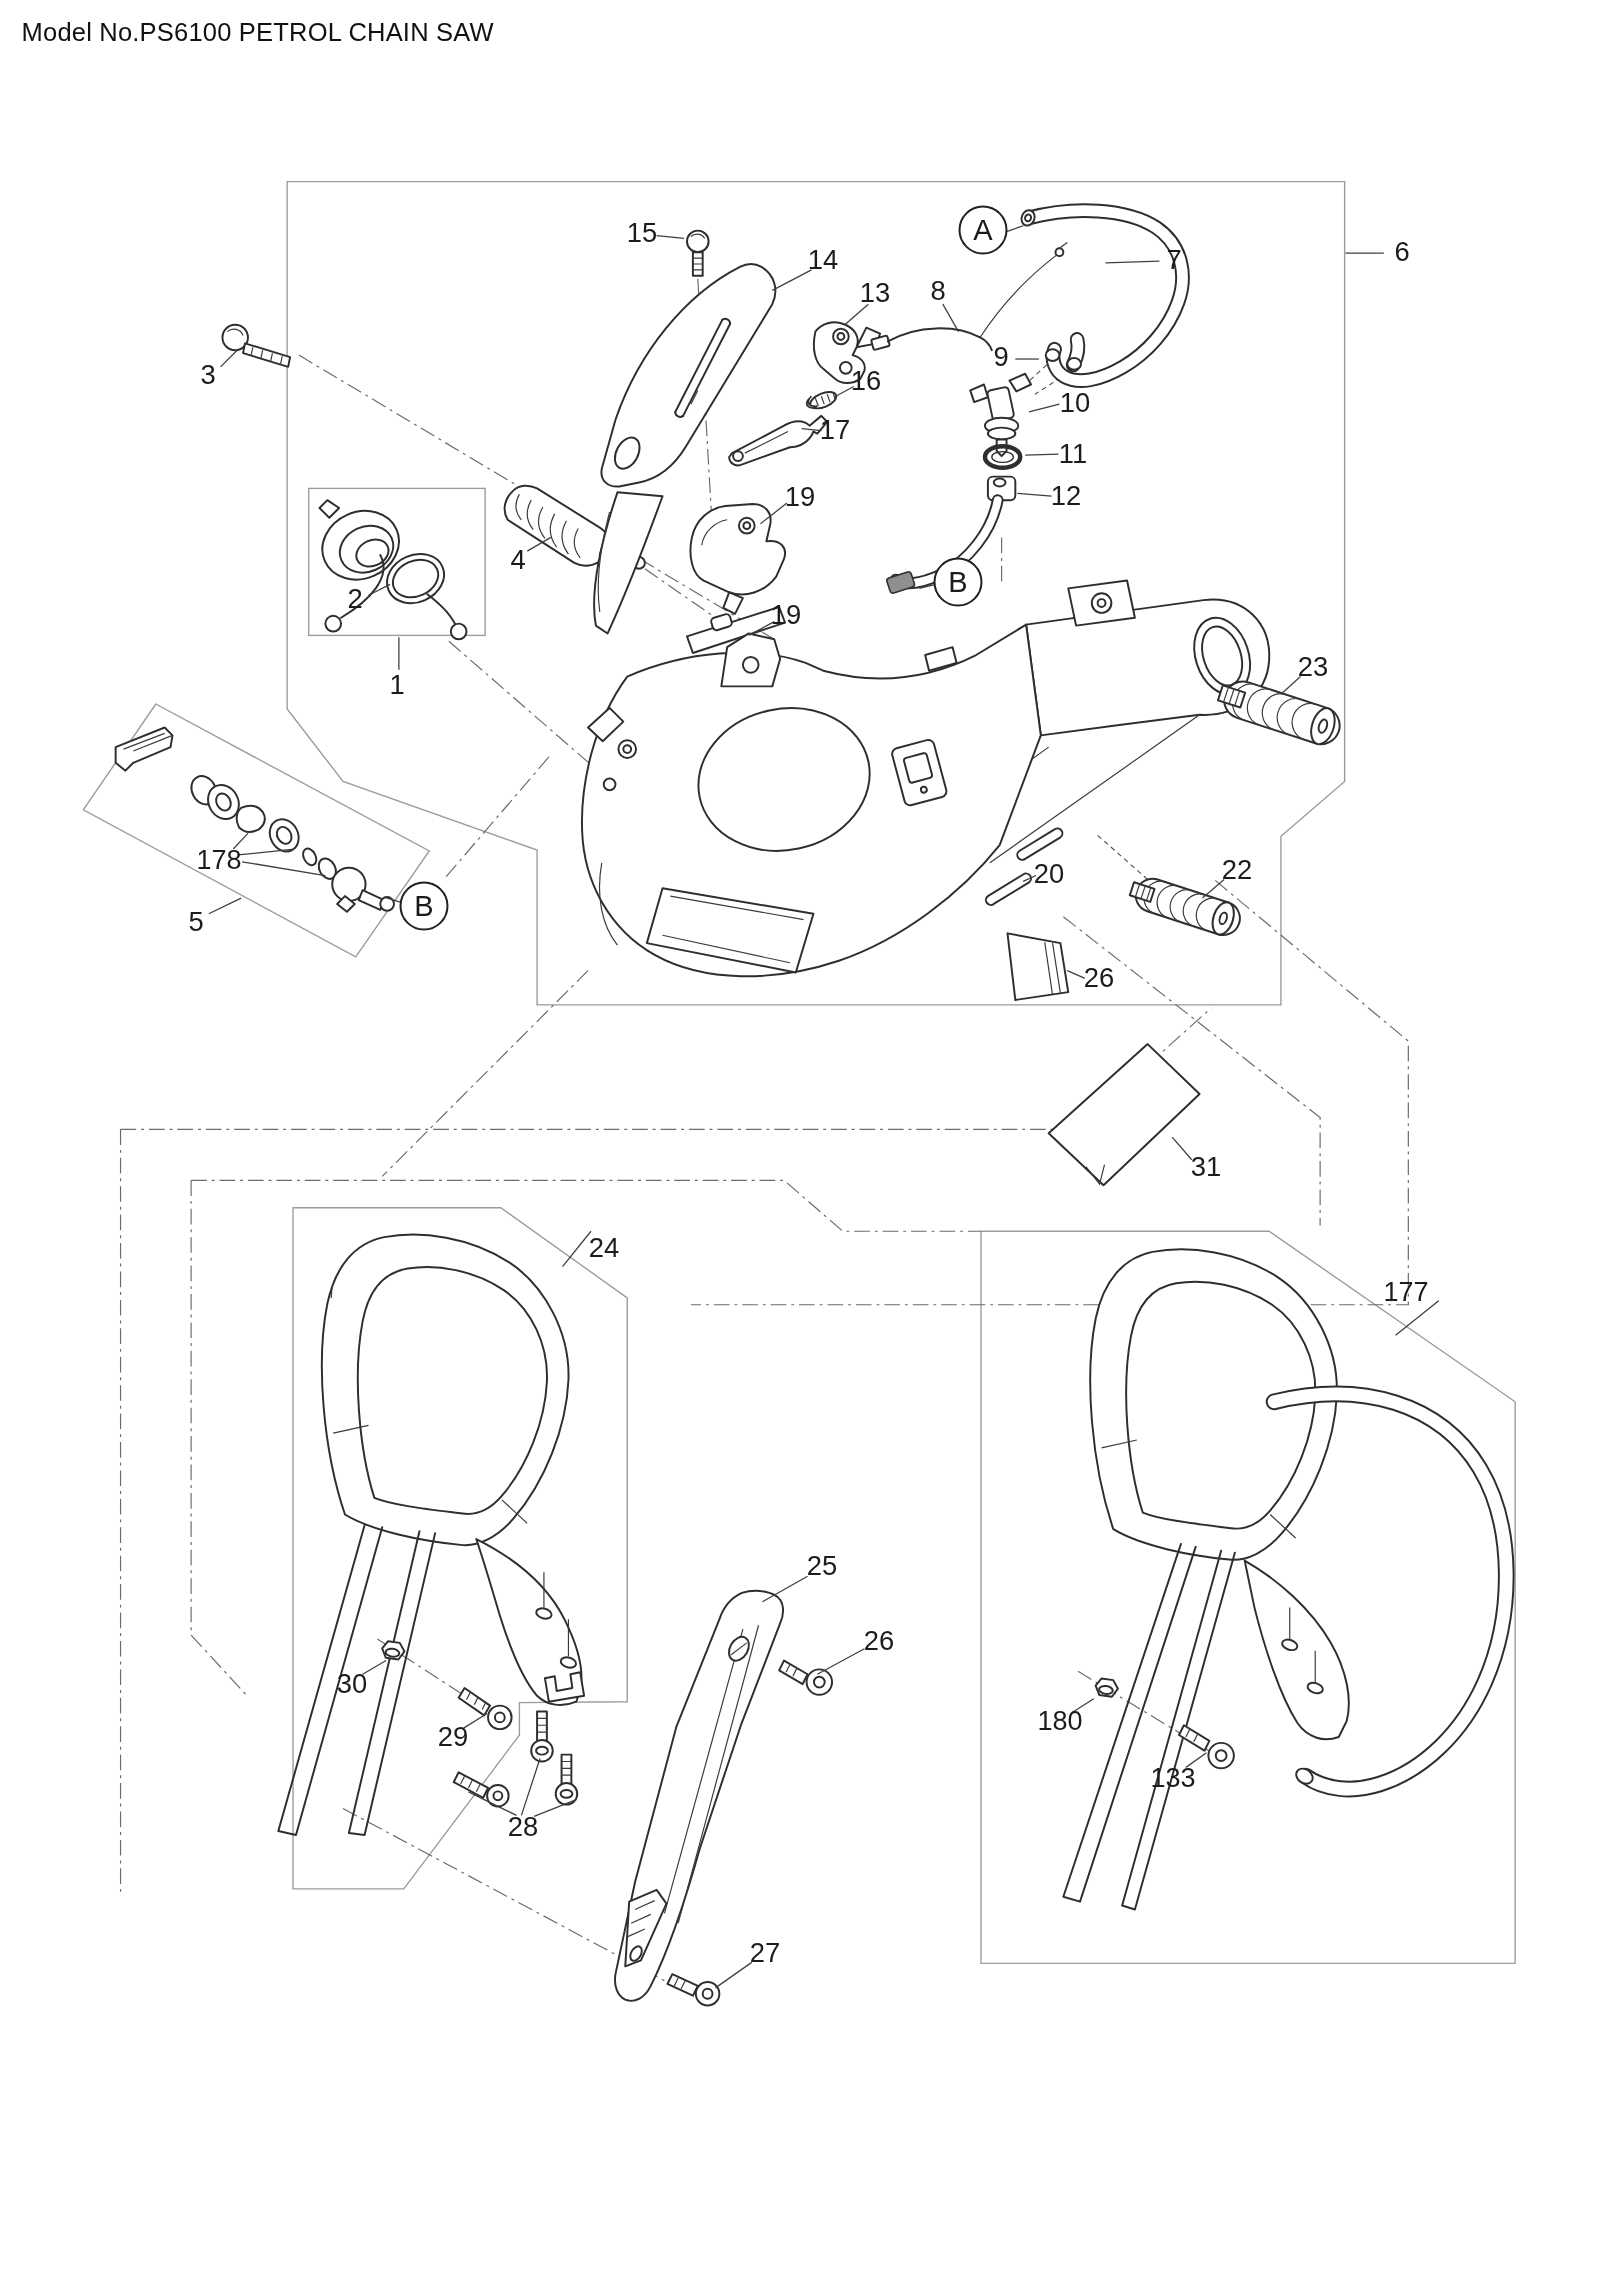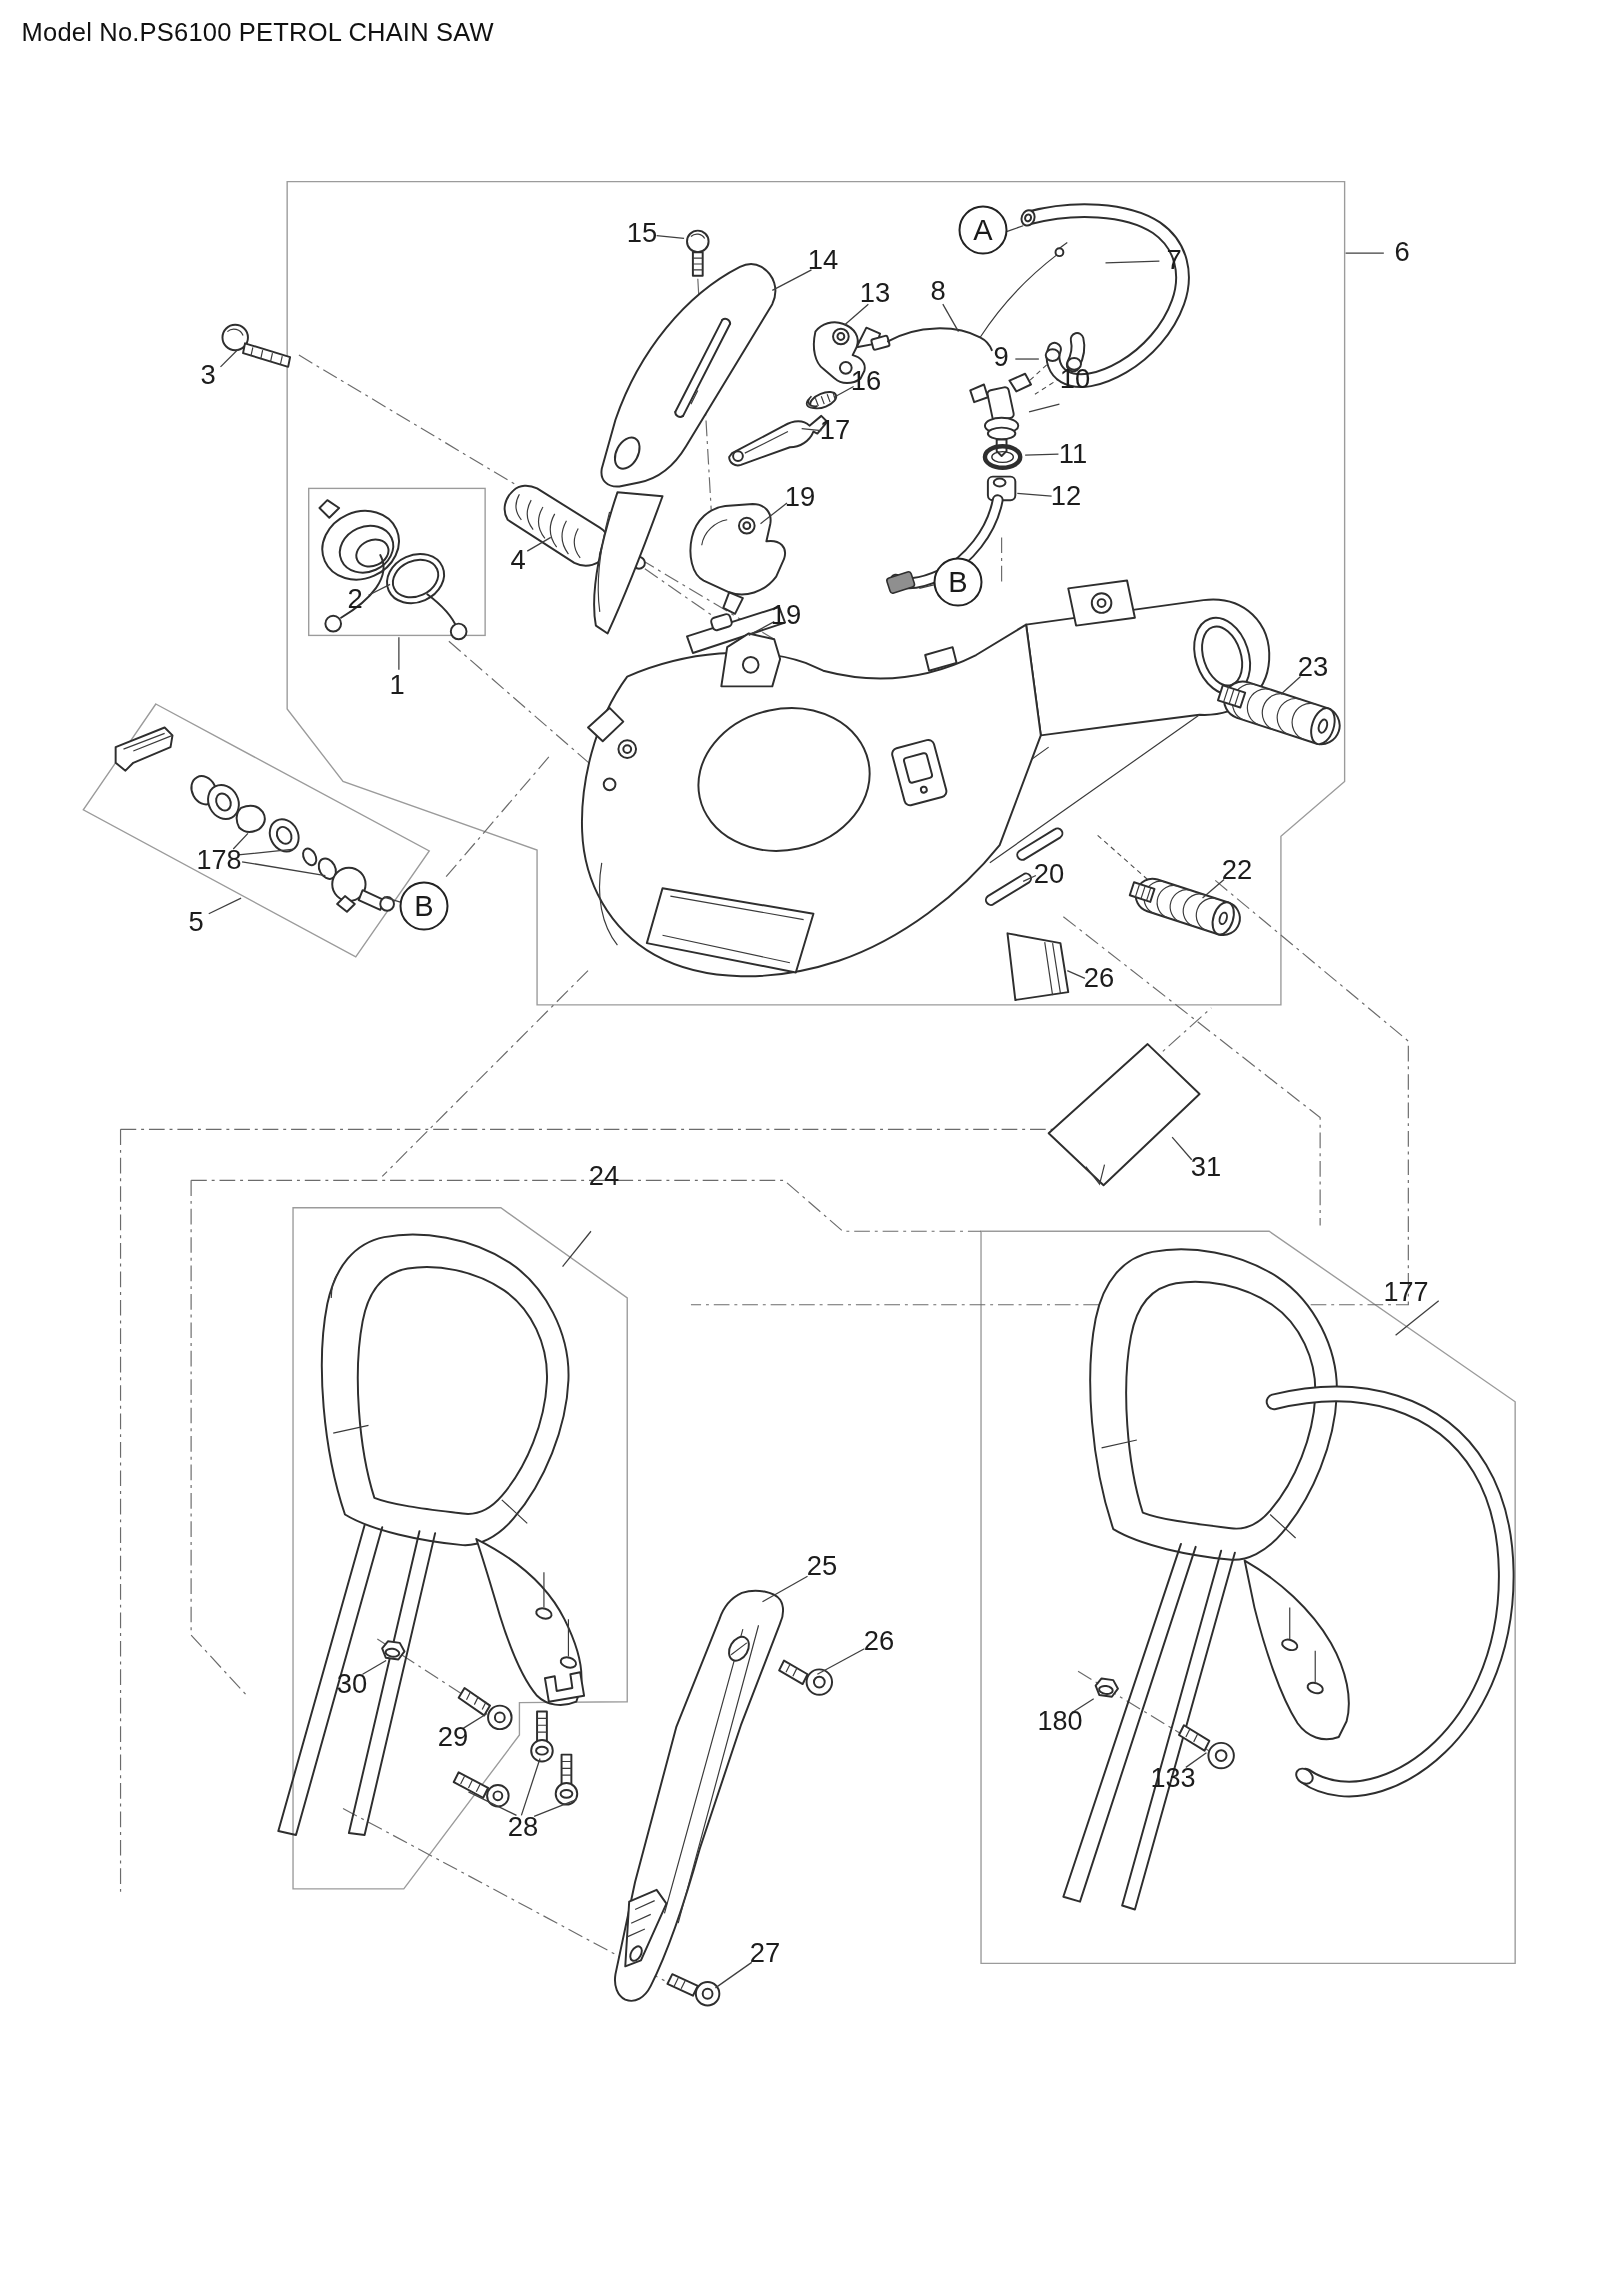--- a/index.html
+++ b/index.html
@@ -387,35 +387,35 @@
 
   <div class="callout" style="left:397px;top:685px">1</div>
   <div class="callout" style="left:355px;top:599px">2</div>
   <div class="callout" style="left:208px;top:375px">3</div>
   <div class="callout" style="left:518px;top:560px">4</div>
   <div class="callout" style="left:196px;top:922px">5</div>
   <div class="callout" style="left:1402px;top:252px">6</div>
   <div class="callout" style="left:1174px;top:260px">7</div>
   <div class="callout" style="left:938px;top:291px">8</div>
   <div class="callout" style="left:1001px;top:357px">9</div>
-  <div class="callout" style="left:1075px;top:379px">10</div>
+  <div class="callout" style="left:1075px;top:403px">10</div>
   <div class="callout" style="left:1073px;top:454px">11</div>
   <div class="callout" style="left:1066px;top:496px">12</div>
   <div class="callout" style="left:875px;top:293px">13</div>
   <div class="callout" style="left:823px;top:260px">14</div>
   <div class="callout" style="left:642px;top:233px">15</div>
   <div class="callout" style="left:866px;top:381px">16</div>
   <div class="callout" style="left:835px;top:430px">17</div>
   <div class="callout" style="left:800px;top:497px">19</div>
   <div class="callout" style="left:786px;top:615px">19</div>
   <div class="callout" style="left:1049px;top:874px">20</div>
   <div class="callout" style="left:1099px;top:978px">26</div>
   <div class="callout" style="left:1237px;top:870px">22</div>
   <div class="callout" style="left:1313px;top:667px">23</div>
-  <div class="callout" style="left:604px;top:1176px">24</div>
+  <div class="callout" style="left:604px;top:1248px">24</div>
   <div class="callout" style="left:822px;top:1566px">25</div>
   <div class="callout" style="left:879px;top:1641px">26</div>
   <div class="callout" style="left:765px;top:1953px">27</div>
   <div class="callout" style="left:523px;top:1827px">28</div>
   <div class="callout" style="left:453px;top:1737px">29</div>
   <div class="callout" style="left:352px;top:1684px">30</div>
   <div class="callout" style="left:1206px;top:1167px">31</div>
   <div class="callout small" style="left:1406px;top:1292px">177</div>
   <div class="callout small" style="left:219px;top:860px">178</div>
   <div class="callout small" style="left:1173px;top:1778px">133</div>

